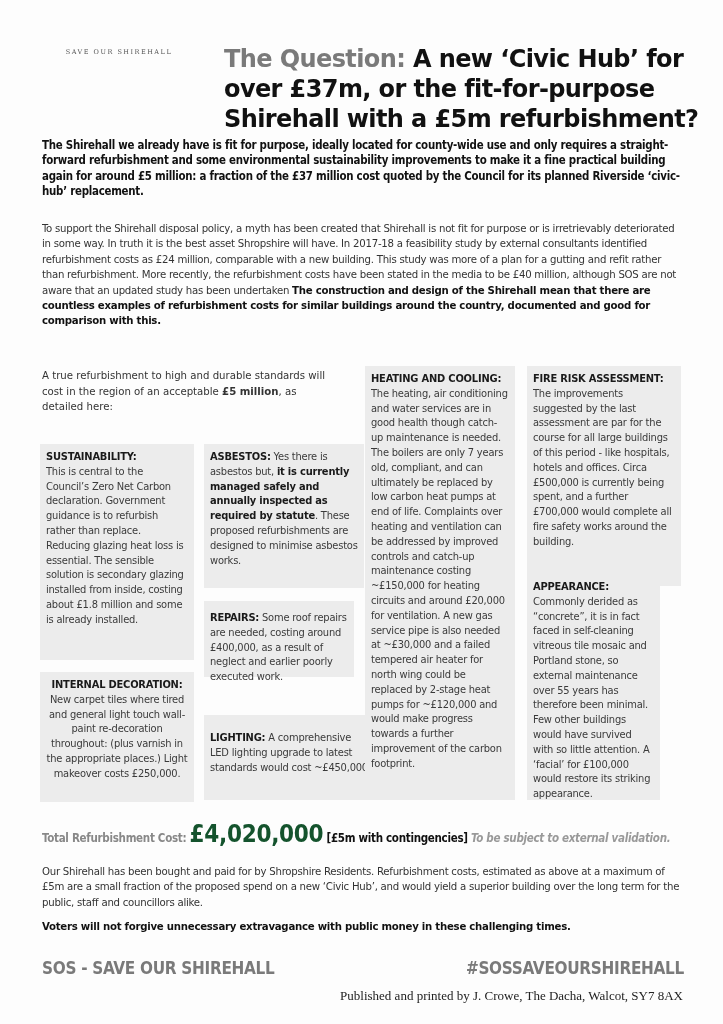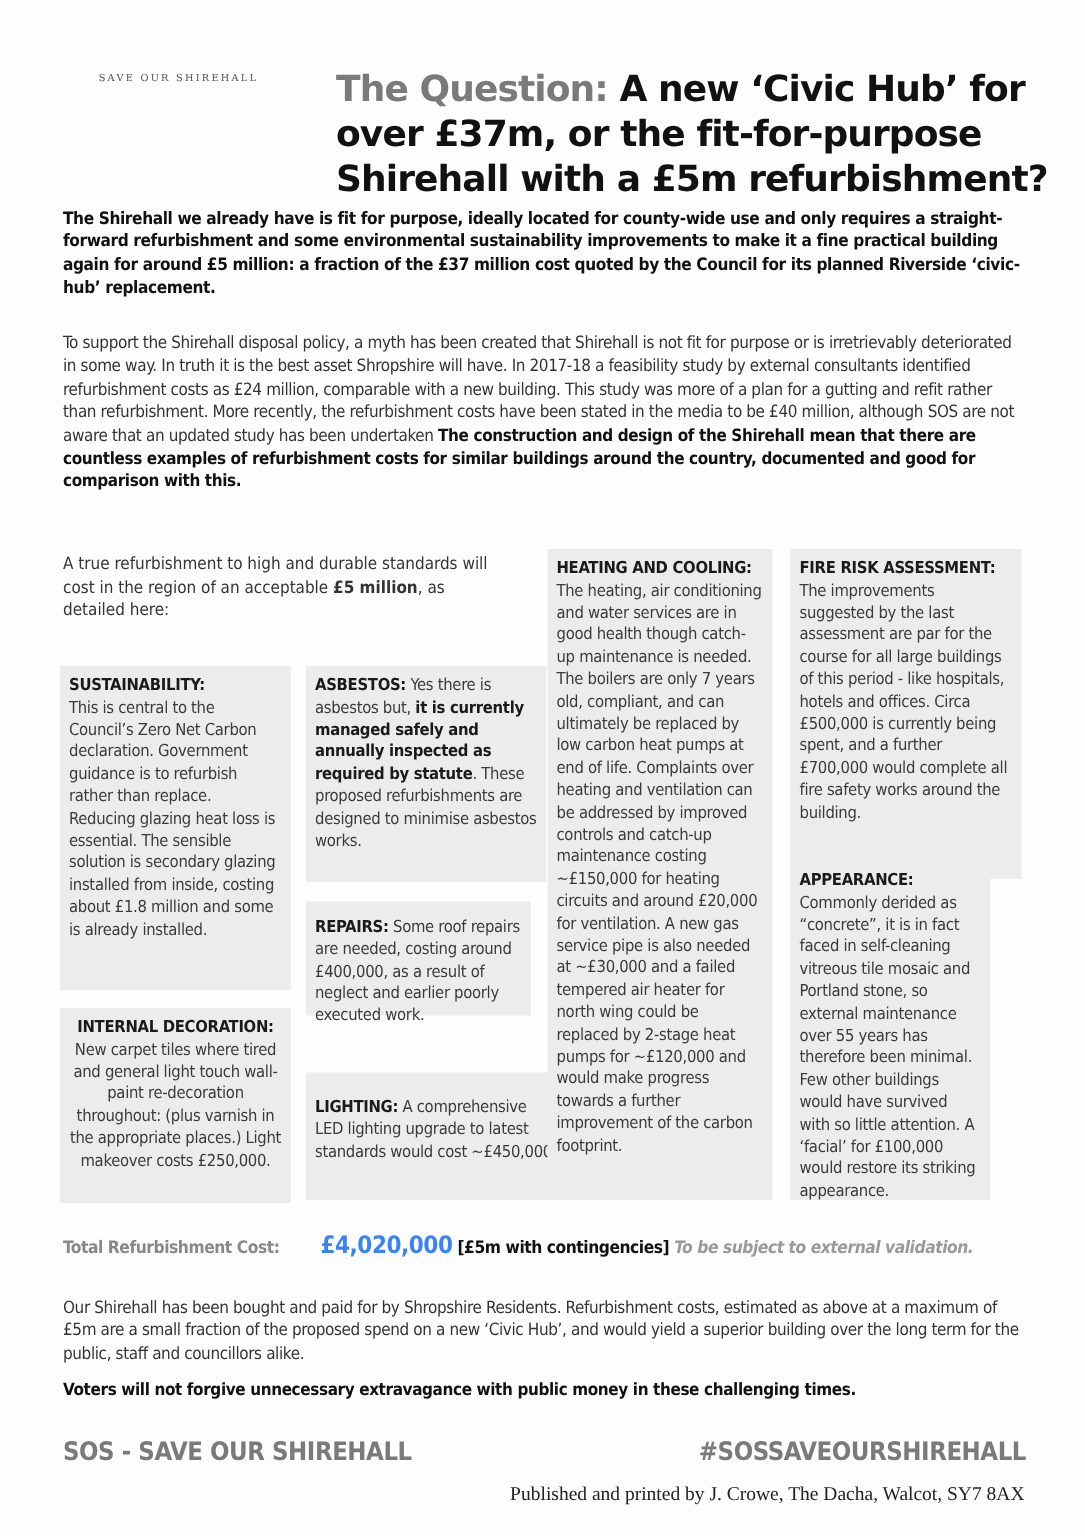--- a/index.html
+++ b/index.html
@@ -18,21 +18,21 @@
   .p { position:absolute; left:42px; width:642px; font-size:11.3px; line-height:15.4px; letter-spacing:-0.25px; }
   .p b { color:#111; }
   .intro { top:138px; font-weight:bold; color:#111; font-size:11.4px; }
   .myth { top:221px; color:#333; }
   .lead { position:absolute; left:42px; top:368px; width:290px; font-size:11.3px; line-height:15.5px; color:#333; }
   .box { position:absolute; background:#ececec; padding:6px 6px; box-sizing:border-box; font-size:11px;
          line-height:14.8px; color:#3a3a3a; letter-spacing:-0.2px; }
   .box .h { font-weight:bold; color:#1a1a1a; }
   .box b { color:#1a1a1a; }
   .total { position:absolute; left:42px; top:820px; width:660px; font-size:11.5px; color:#888; font-weight:bold; letter-spacing:-0.3px;}
-  .total .amt { font-size:16px; color:#3b82f6;margin-left:24px; }
+  .total .amt { font-size:24px; color:#14532d; }
   .total .cont { color:#111; font-size:11.5px; }
   .total .val { font-style:italic; color:#999;text-align:right; }
   .closing { top:864px; color:#333; }
   .voters { position:absolute; left:42px; top:920px; width:660px; font-size:11.3px; font-weight:bold; color:#111; letter-spacing:-0.25px;}
   .foot-left { position:absolute; left:42px; top:958px; font-size:17px; font-weight:bold; color:#7a7a7a; letter-spacing:-0.3px;}
   .foot-right { position:absolute; right:39px; top:958px; font-size:17px; font-weight:bold; color:#7a7a7a; letter-spacing:-0.3px;}
   .imprint { position:absolute; right:40px; top:988px; font-family:"Liberation Serif", serif; font-size:13px; color:#222; }
 </style>
 </head>
 <body>

